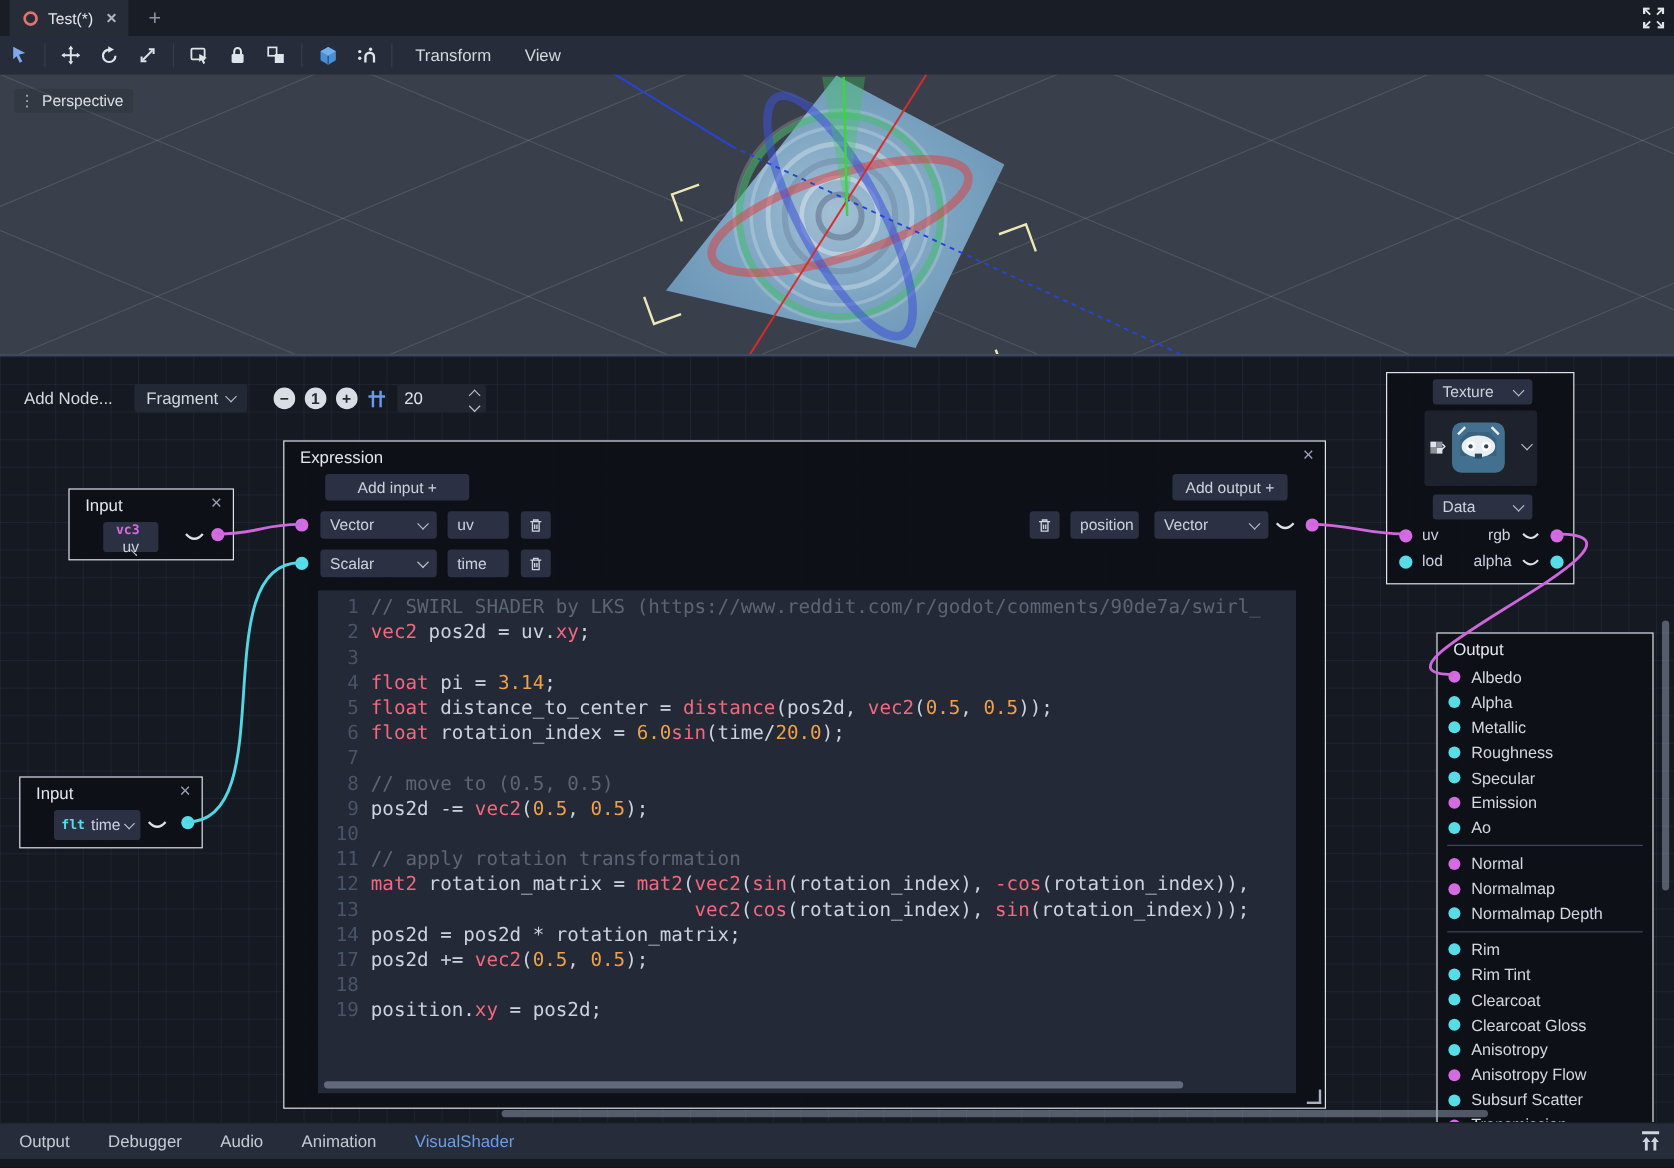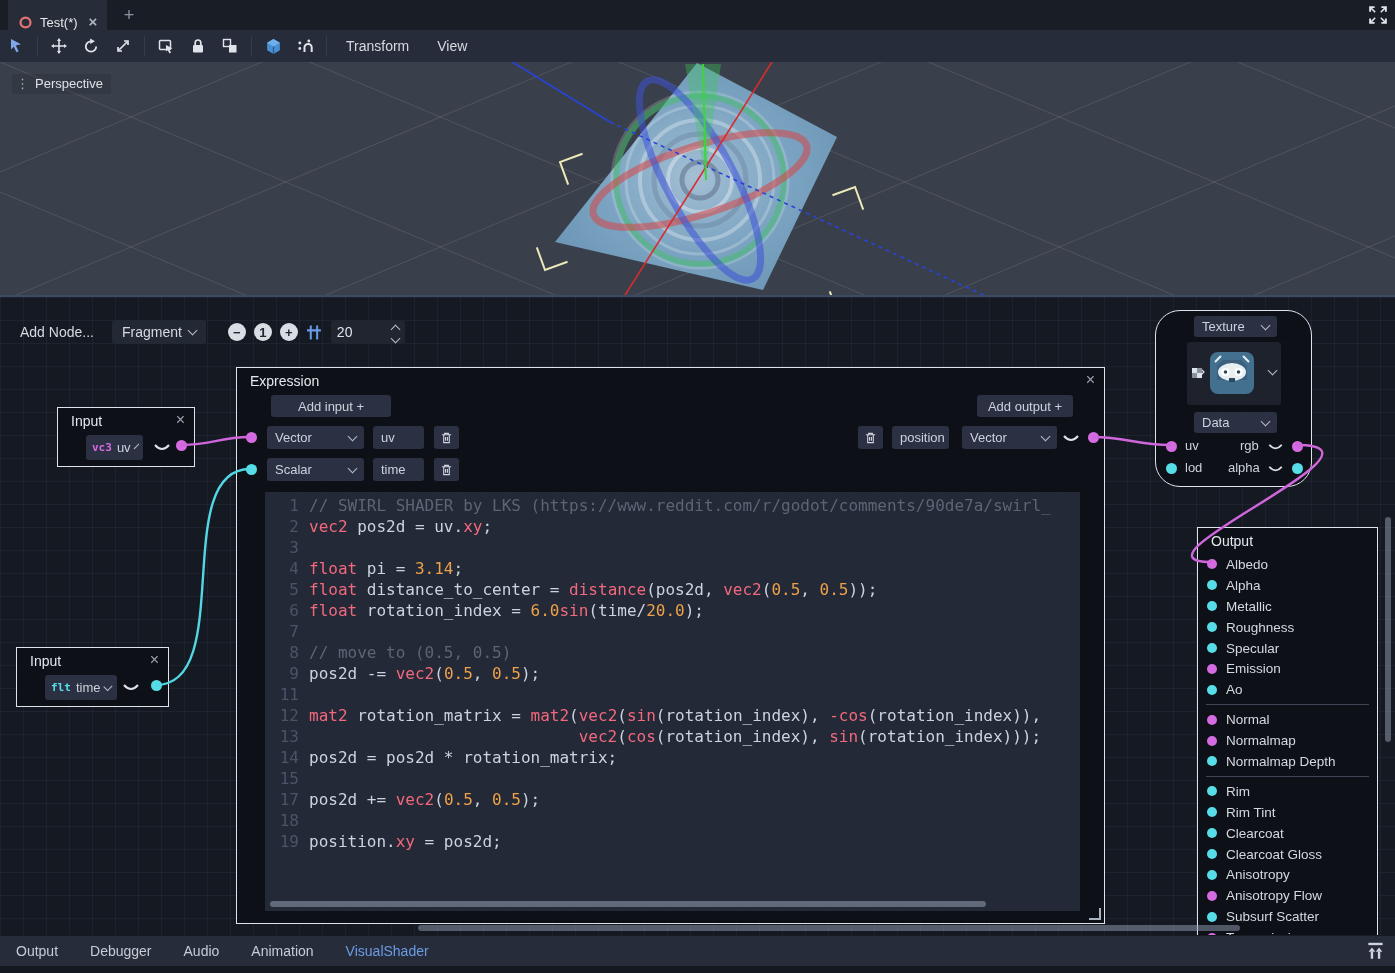--- a/index.html
+++ b/index.html
@@ -1,20 +1,20 @@
 <!DOCTYPE html>
 <html><head>
 <meta charset="utf-8">
 <style>
   html,body{margin:0;padding:0;background:#10131a;}
   #app{position:relative;width:1395px;height:973px;overflow:hidden;
        font-family:"Liberation Sans",sans-serif;color:#d5d9e0;background:#1b2028;}
   
   .tabbar{position:absolute;left:0;top:0;width:100%;height:30px;background:#191d25;}
-  .tab{position:absolute;left:8px;top:0;height:30px;display:flex;align-items:flex-end;gap:7px;
+  .tab{position:absolute;left:8px;top:0;height:30px;display:flex;align-items:center;gap:7px;
        padding:0 10px;background:#262c38;font-size:13px;color:#e4e7ec;}
   .tab-close{color:#aeb5c2;font-size:15px;font-weight:bold;margin-left:4px;cursor:default;}
   .tab-add{position:absolute;left:118px;top:2px;width:22px;height:26px;display:flex;align-items:center;
        justify-content:center;color:#8d94a2;font-size:18px;}
   .fs-icon{position:absolute;right:8px;top:6px;}
   
   .toolbar{position:absolute;left:0;top:30px;width:100%;height:32px;background:#262c39;
        display:flex;align-items:center;}
   .tbtn{width:32px;height:26px;display:flex;align-items:center;justify-content:center;}
   .tsep{width:1px;height:20px;background:#353c4b;margin:0 5px;}
@@ -254,21 +254,21 @@
         <span class="spinarrows">
           <span class="chev up"></span>
             <span class="chev"></span>
         </span>
       </div>
     </div>
 
     <div class="node" style="left:57px;top:110px;width:138px;height:60px;">
       <div class="ntitle">Input</div>
       <div class="nclose">×</div>
-      <div class="pill" style="left:28px;top:27px;width:57px;height:25px;padding:0 6px;">
+      <div class="pill" style="left:28px;top:27px;width:46px;height:25px;padding:0 6px;flex-direction:column;">
         <span class="badge vec">vc3</span>
         <span>uv</span>
         <span class="chev" style="margin-left:5px;"></span>
       </div>
       <svg width="16" height="9" viewBox="0 0 16 9" style="position:absolute;left:96px;top:35px;">
         <path d="M1,2 Q8,10 15,2" stroke="#dde1e8" stroke-width="2" fill="none"></path>
       </svg>
       <div class="port port-vector" style="left:118px;top:32px;"></div>
     </div>
 
@@ -336,35 +336,35 @@
         <div id="code-lines" style="padding-top:3px;">
             <div class="cl"><span class="ln">1</span><span class="tok-c">// SWIRL SHADER by LKS (https://www.reddit.com/r/godot/comments/90de7a/swirl_</span></div>
             <div class="cl"><span class="ln">2</span><span class="tok-k">vec2</span><span class="tok-p"> pos2d = uv.</span><span class="tok-k">xy</span><span class="tok-p">;</span></div>
             <div class="cl"><span class="ln">3</span></div>
             <div class="cl"><span class="ln">4</span><span class="tok-k">float</span><span class="tok-p"> pi = </span><span class="tok-n">3.14</span><span class="tok-p">;</span></div>
             <div class="cl"><span class="ln">5</span><span class="tok-k">float</span><span class="tok-p"> distance_to_center = </span><span class="tok-k">distance</span><span class="tok-p">(pos2d, </span><span class="tok-k">vec2</span><span class="tok-p">(</span><span class="tok-n">0.5</span><span class="tok-p">, </span><span class="tok-n">0.5</span><span class="tok-p">));</span></div>
             <div class="cl"><span class="ln">6</span><span class="tok-k">float</span><span class="tok-p"> rotation_index = </span><span class="tok-n">6.0</span><span class="tok-k">sin</span><span class="tok-p">(time/</span><span class="tok-n">20.0</span><span class="tok-p">);</span></div>
             <div class="cl"><span class="ln">7</span></div>
             <div class="cl"><span class="ln">8</span><span class="tok-c">// move to (0.5, 0.5)</span></div>
             <div class="cl"><span class="ln">9</span><span class="tok-p">pos2d -= </span><span class="tok-k">vec2</span><span class="tok-p">(</span><span class="tok-n">0.5</span><span class="tok-p">, </span><span class="tok-n">0.5</span><span class="tok-p">);</span></div>
-            <div class="cl"><span class="ln">11</span></div>
+            <div class="cl"><span class="ln">10</span></div>
+            <div class="cl"><span class="ln">11</span><span class="tok-c">// apply rotation transformation</span></div>
             <div class="cl"><span class="ln">12</span><span class="tok-k">mat2</span><span class="tok-p"> rotation_matrix = </span><span class="tok-k">mat2</span><span class="tok-p">(</span><span class="tok-k">vec2</span><span class="tok-p">(</span><span class="tok-k">sin</span><span class="tok-p">(rotation_index), </span><span class="tok-k">-cos</span><span class="tok-p">(rotation_index)),</span></div>
             <div class="cl"><span class="ln">13</span><span class="tok-p">                            </span><span class="tok-k">vec2</span><span class="tok-p">(</span><span class="tok-k">cos</span><span class="tok-p">(rotation_index), </span><span class="tok-k">sin</span><span class="tok-p">(rotation_index)));</span></div>
             <div class="cl"><span class="ln">14</span><span class="tok-p">pos2d = pos2d * rotation_matrix;</span></div>
-            <div class="cl"><span class="ln">15</span></div>
             <div class="cl"><span class="ln">17</span><span class="tok-p">pos2d += </span><span class="tok-k">vec2</span><span class="tok-p">(</span><span class="tok-n">0.5</span><span class="tok-p">, </span><span class="tok-n">0.5</span><span class="tok-p">);</span></div>
             <div class="cl"><span class="ln">18</span></div>
             <div class="cl"><span class="ln">19</span><span class="tok-p">position.</span><span class="tok-k">xy</span><span class="tok-p"> = pos2d;</span></div>
           </div>
         <div class="code-hscroll"></div>
       </div>
       <div class="resizer"></div>
     </div>
 
-    <div class="node" style="left:1155px;top:13px;width:157px;height:177px;border-radius:25px;">
+    <div class="node" style="left:1155px;top:13px;width:157px;height:177px;">
       <div class="dd" style="left:38px;top:5px;width:83px;height:21px;">
         <span>Texture</span>
         <span class="chev"></span>
       </div>
       <div style="position:absolute;left:31px;top:31px;width:94px;height:63px;background:#1d222c;border-radius:3px;">
         <svg width="14" height="14" viewBox="0 0 14 14" style="position:absolute;left:4px;top:25px;">
           <rect x="1" y="1" width="5" height="5" fill="#dfe3ea"></rect>
             <rect x="6" y="6" width="5" height="5" fill="#dfe3ea"></rect>
           <rect x="6" y="1" width="5" height="5" fill="#8a909c"></rect>
             <rect x="1" y="6" width="5" height="5" fill="#8a909c"></rect>

